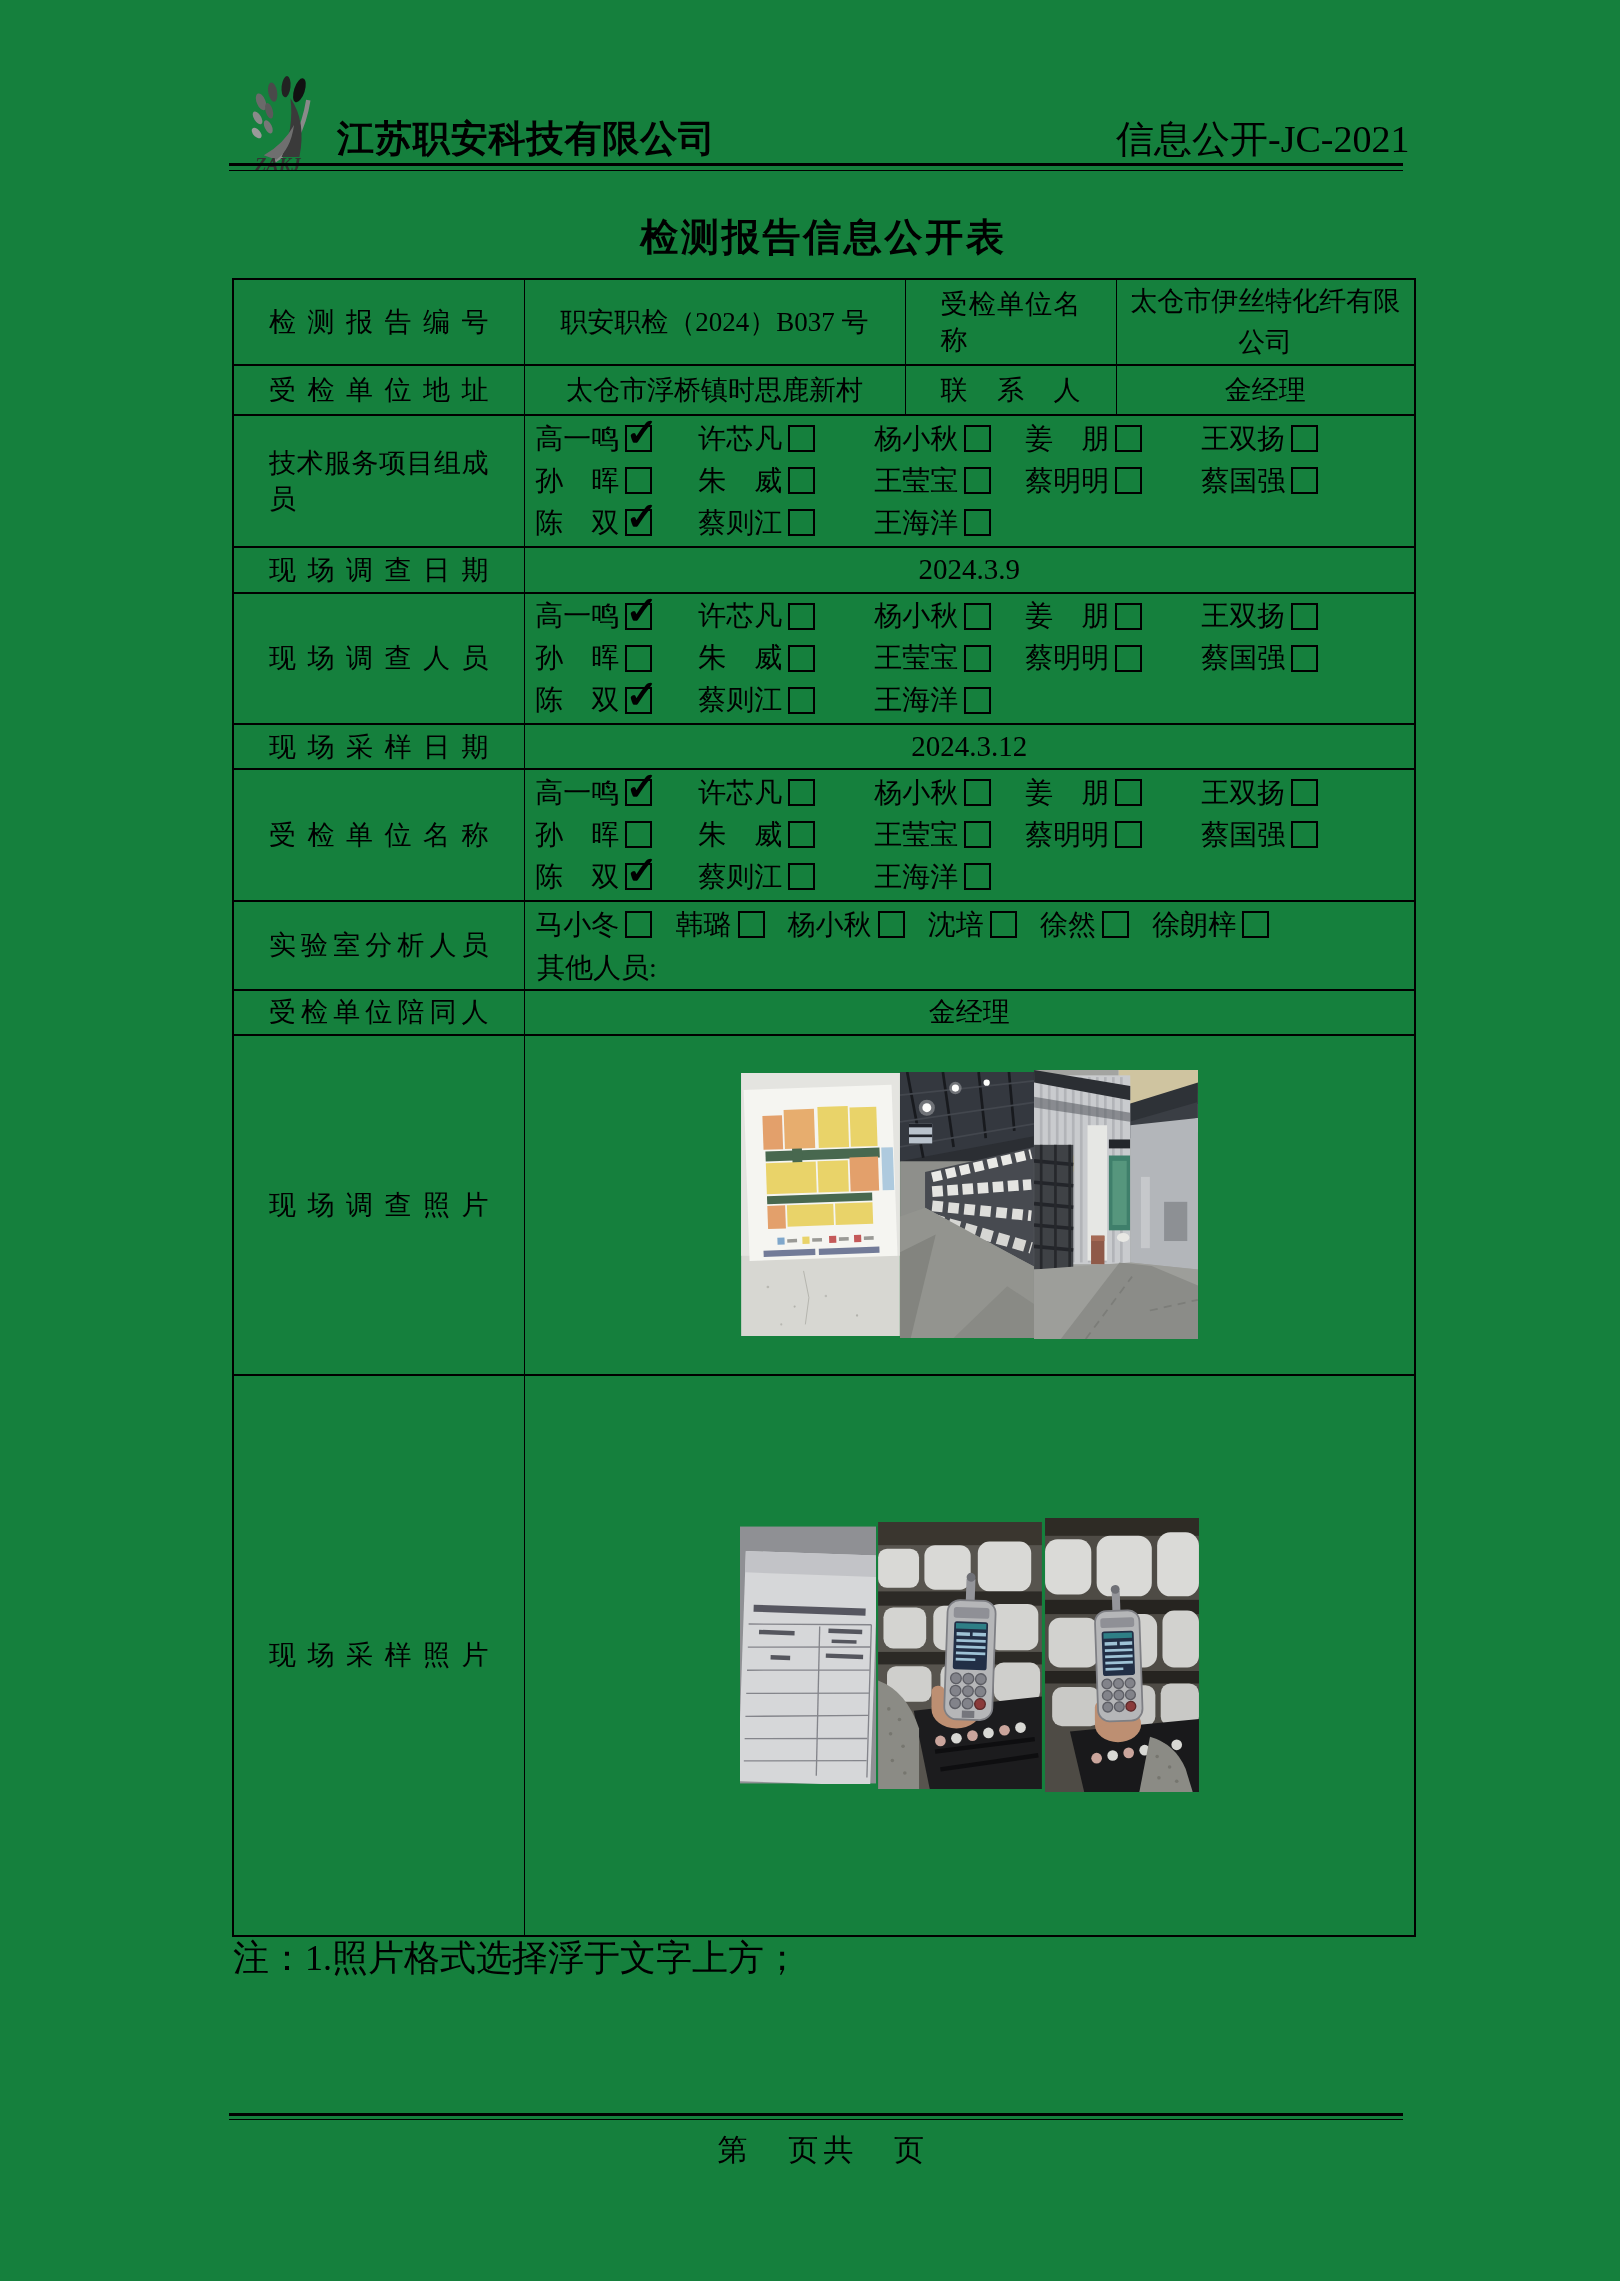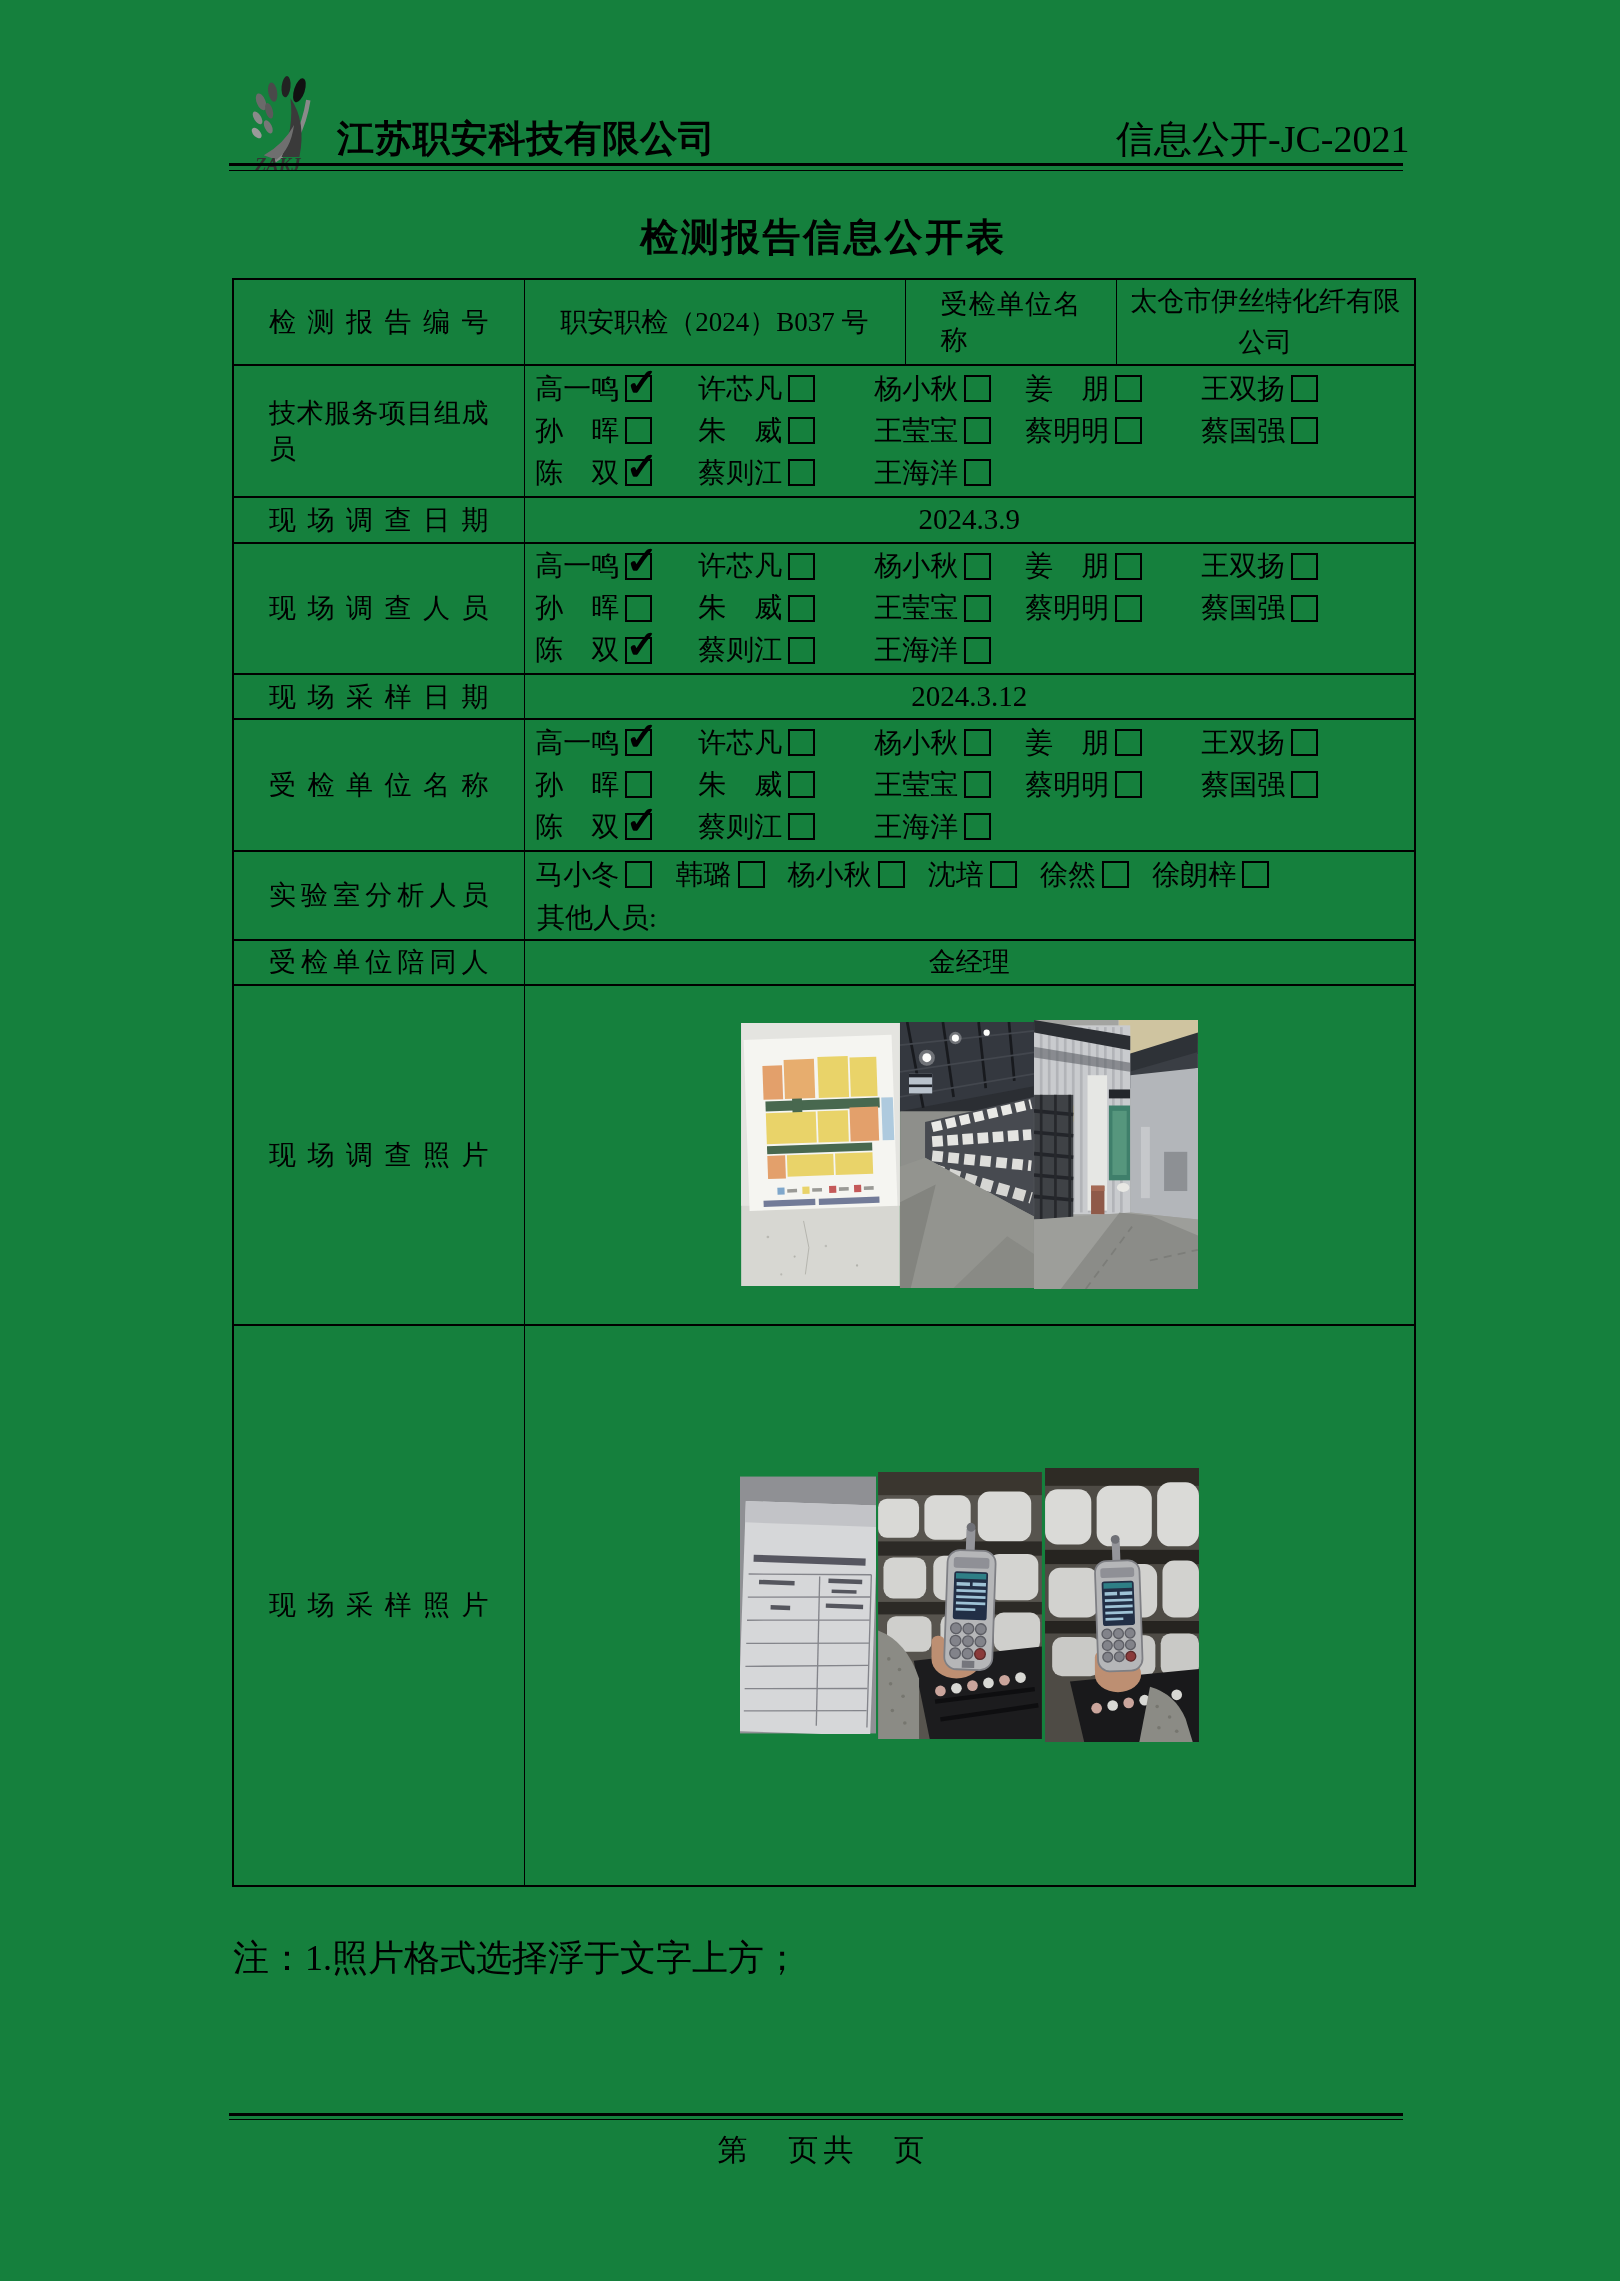--- a/index.html
+++ b/index.html
@@ -83,20 +83,26 @@
         <col style="width:211px">
         <col style="width:299px">
       </colgroup>
     <tbody>
         <tr class="r1">
       <td class="lbl">检测报告编号</td>
       <td class="val-c">职安职检（2024）B037 号</td>
       <td class="lbl">受检单位名称</td>
       <td class="val-wrap">太仓市伊丝特化纤有限公司</td>
     </tr>
+    <tr class="r2">
+      <td class="lbl">受检单位地址</td>
+      <td class="val-c">太仓市浮桥镇时思鹿新村</td>
+      <td class="lbl">联系人</td>
+      <td class="val-c">金经理</td>
+    </tr>
     <tr class="r3">
       <td class="lbl">技术服务项目组成员</td>
       <td class="staff" colspan="3">
             <div class="staff-line">
               <span class="staff-slot s0">
                 <span>高一鸣</span>
                 <span class="cb checked"></span>
               </span>
               <span class="staff-slot s1">
                 <span>许芯凡</span>

